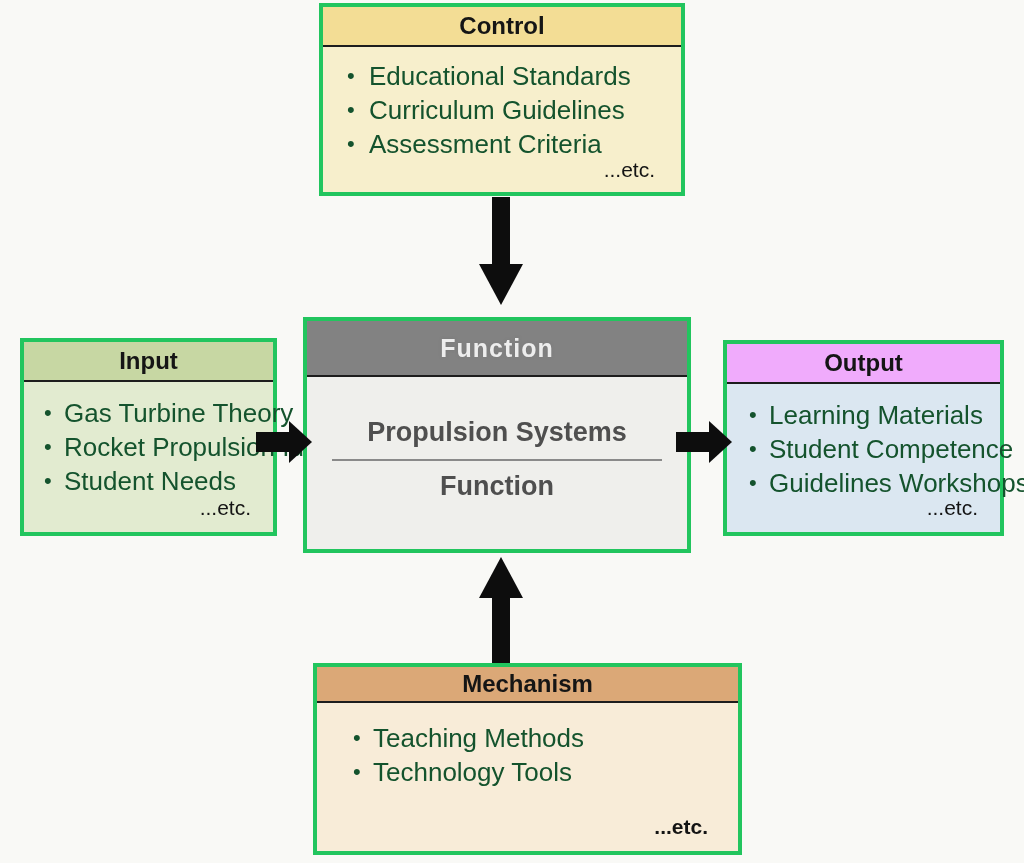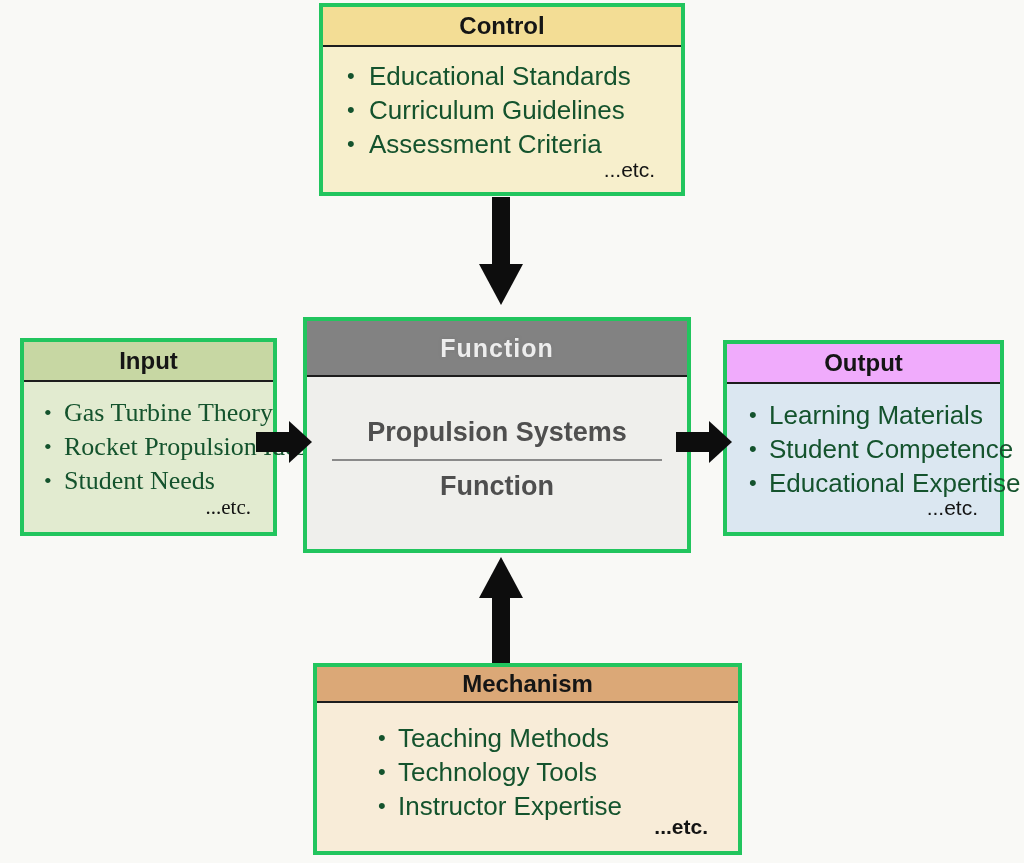--- a/index.html
+++ b/index.html
@@ -67,37 +67,37 @@
   }
 
   
   .box-control   { left: 319px; top: 3px;   width: 366px; height: 193px; }
   .box-control .box-header { height: 40px; }
   .box-control .box-body   { padding-top: 12px; }
 
   
   .box-input     { left: 20px;  top: 338px; width: 257px; height: 198px; }
   .box-input .box-header { height: 40px; }
-  .box-input .box-body   { padding-top: 14px; font-family: Liberation Serif, serif; }
+  .box-input .box-body   { padding-top: 14px; }
   .box-input .bullet-list li { padding-left: 40px; }
   .box-input .bullet-list li::before { left: 20px; }
   .box-input .etc { right: 22px; bottom: 12px; }
 
   
   .box-output    { left: 723px; top: 340px; width: 281px; height: 196px; }
   .box-output .box-header { height: 40px; }
   .box-output .box-body   { padding-top: 14px; }
   .box-output .bullet-list li { padding-left: 42px; }
   .box-output .bullet-list li::before { left: 22px; }
   .box-output .etc { right: 22px; bottom: 12px; }
 
   
   .box-mechanism { left: 313px; top: 663px; width: 429px; height: 192px; }
   .box-mechanism .box-header { height: 36px; }
-  .box-mechanism .box-body   { padding-top: 18px; padding-left: 25px; }
+  .box-mechanism .box-body   { padding-top: 18px; }
   .box-mechanism .bullet-list li { padding-left: 56px; }
   .box-mechanism .bullet-list li::before { left: 36px; }
   .box-mechanism .etc { right: 30px; bottom: 12px; font-weight: bold; }
 
   
   .box-function  { left: 303px; top: 317px; width: 388px; height: 236px; }
   .box-function .box-header {
     height: 56px;
     font-size: 25px;
     color: #ededed;
@@ -166,33 +166,32 @@
       <div class="fn-title">Function</div>
     </div>
   </div>
 
   <div class="box box-output">
     <div class="box-header" style="background-color: #f0abfc;">Output</div>
     <div class="box-body" style="background-color: rgb(219, 231, 241);">
       <ul class="bullet-list">
         <li>Learning Materials</li>
         <li>Student Competence</li>
-        <li>Educational Expertise</li>
+        <li>Guidelines Workshops</li>
       </ul>
       <div class="etc">...etc.</div>
     </div>
   </div>
 
   <div class="box box-mechanism">
     <div class="box-header" style="background-color: rgb(219, 168, 119);">Mechanism</div>
     <div class="box-body" style="background-color: rgb(248, 236, 216);">
       <ul class="bullet-list">
         <li>Teaching Methods</li>
         <li>Technology Tools</li>
-        <li>Instructor Expertise</li>
       </ul>
       <div class="etc">...etc.</div>
     </div>
   </div>
 
   <svg class="arrow" style="left: 471px; top: 197px; fill: rgb(13, 13, 13);" width="60" height="108" viewBox="0 0 60 108" aria-hidden="true">
     <rect x="21" y="0" width="18" height="70"></rect>
     <polygon points="8,67 52,67 30,108"></polygon>
   </svg>
 

